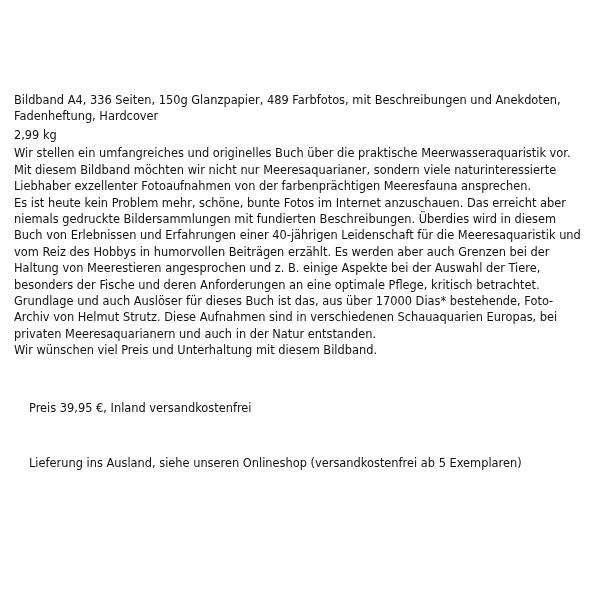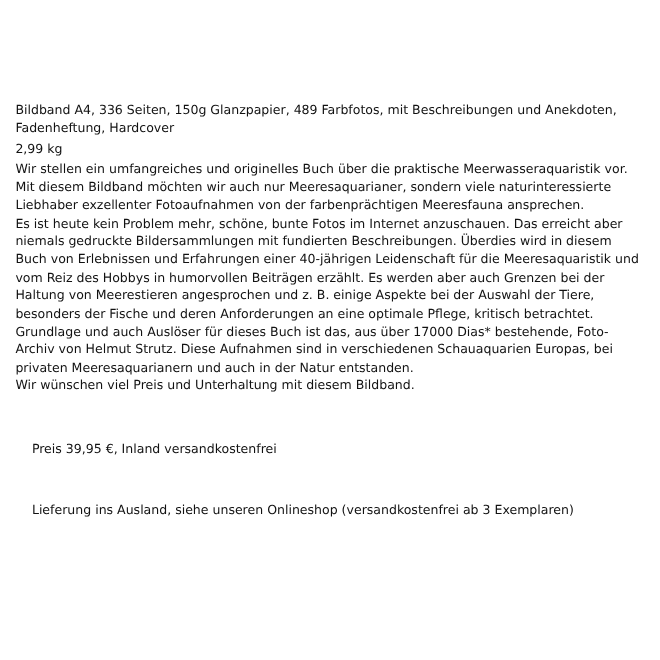--- a/index.html
+++ b/index.html
@@ -55,29 +55,29 @@
 </head>
 <body>
 
 <div class="page">
 
   <div class="block specs">Bildband A4, 336 Seiten, 150g Glanzpapier, 489 Farbfotos, mit Beschreibungen und Anekdoten, Fadenheftung, Hardcover</div>
 
   <div class="block weight">2,99 kg</div>
 
   <div class="block body-copy">
-    <p>Wir stellen ein umfangreiches und originelles Buch über die praktische Meerwasseraquaristik vor. Mit diesem Bildband möchten wir auch nur Meeresaquarianer, sondern viele naturinteressierte Liebhaber exzellenter Fotoaufnahmen von der farbenprächtigen Meeresfauna ansprechen.</p>
+    <p>Wir stellen ein umfangreiches und originelles Buch über die praktische Meerwasseraquaristik vor. Mit diesem Bildband möchten wir nicht nur Meeresaquarianer, sondern viele naturinteressierte Liebhaber exzellenter Fotoaufnahmen von der farbenprächtigen Meeresfauna ansprechen.</p>
     <p>Es ist heute kein Problem mehr, schöne, bunte Fotos im Internet anzuschauen. Das erreicht aber niemals gedruckte Bildersammlungen mit fundierten Beschreibungen. Überdies wird in diesem Buch von Erlebnissen und Erfahrungen einer 40-jährigen Leidenschaft für die Meeresaquaristik und vom Reiz des Hobbys in humorvollen Beiträgen erzählt. Es werden aber auch Grenzen bei der Haltung von Meerestieren angesprochen und z. B. einige Aspekte bei der Auswahl der Tiere, besonders der Fische und deren Anforderungen an eine optimale Pflege, kritisch betrachtet. Grundlage und auch Auslöser für dieses Buch ist das, aus über 17000 Dias* bestehende, Foto-Archiv von Helmut Strutz. Diese Aufnahmen sind in verschiedenen Schauaquarien Europas, bei privaten Meeresaquarianern und auch in der Natur entstanden.</p>
     <p>Wir wünschen viel Preis und Unterhaltung mit diesem Bildband.</p>
   </div>
 
   <div class="spacer-md"></div>
 
 
   <div class="spacer-md"></div>
 
   <div class="block price-block">
     <p>Preis 39,95 €, Inland versandkostenfrei</p>
     <div class="spacer-sm"></div>
-    <p>Lieferung ins Ausland, siehe unseren Onlineshop (versandkostenfrei ab 3 Exemplaren)</p>
+    <p>Lieferung ins Ausland, siehe unseren Onlineshop (versandkostenfrei ab 5 Exemplaren)</p>
   </div>
 
 </div>
 
 </body></html>

